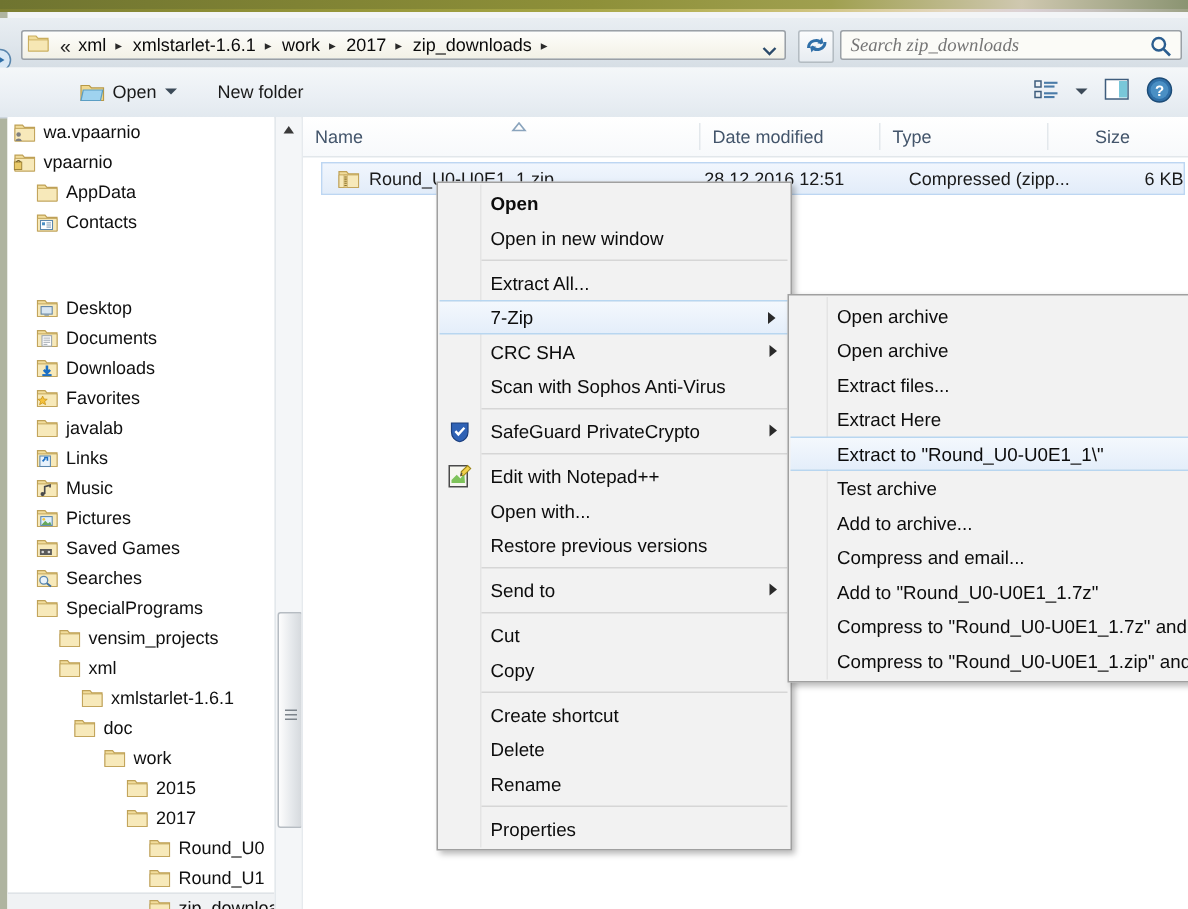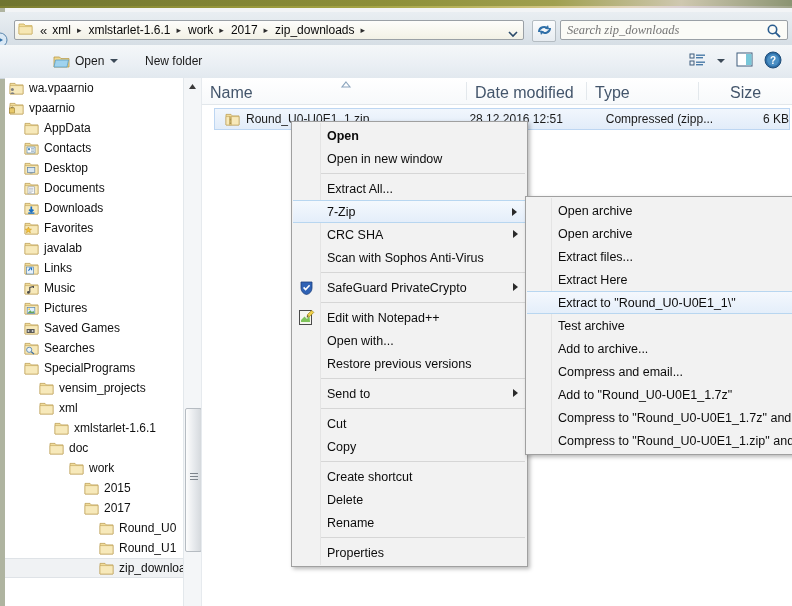--- a/index.html
+++ b/index.html
@@ -182,21 +182,21 @@
     background: #ffffff;
     border-left: 1px solid #e6eaee;
   }
   .col-head {
     position: relative; height: 26px;
     background: linear-gradient(180deg,#ffffff,#f7f9fb);
     border-bottom: 1px solid #e2e7eb;
   }
   .col {
     position: absolute; top: 6px;
-    font-size: 16px; color: #43556b;
+    font-size: 12px; color: #43556b;
     white-space: nowrap;
     padding-left: 8px;
     box-sizing: border-box;
   }
   .col-div {
     position: absolute; top: 4px; width: 1px; height: 18px;
     background: #e3e8ec;
   }
   .sort-arrow {
     position: absolute; left: 138px; top: -1px;
@@ -436,21 +436,21 @@
             <svg width="15" height="15" viewBox="0 0 15 15">
               <path d="M1 2.4 h5 l1.3 1.5 H14 V13 H1 Z" fill="#f1dc9b" stroke="#bfa157" stroke-width="0.8"></path>
               <path d="M1 4.6 H14 V13 H1 Z" fill="#f7e9ba" stroke="#bfa157" stroke-width="0.6"></path>
               <rect x="3" y="6" width="8" height="6" fill="#ffffff" stroke="#5a86ad" stroke-width="0.7"></rect>
               <rect x="4" y="7.2" width="2" height="2" fill="#4a8fc4"></rect>
               <path d="M7 7.6 h3 M7 9 h3 M7 10.4 h3" stroke="#6a8ba8" stroke-width="0.6"></path>
             </svg>
           </span>
           <span class="tree-label">Contacts</span>
         </div>
-        <div class="tree-item" style="padding-left: 19px;">
+        <div class="tree-item" style="padding-left: 19px; margin-top: 37px;">
           <span style="display: flex;">
             <svg width="15" height="15" viewBox="0 0 15 15">
               <path d="M1 2.4 h5 l1.3 1.5 H14 V13 H1 Z" fill="#f1dc9b" stroke="#bfa157" stroke-width="0.8"></path>
               <path d="M1 4.6 H14 V13 H1 Z" fill="#f7e9ba" stroke="#bfa157" stroke-width="0.6"></path>
               <rect x="3.4" y="6.4" width="7.4" height="5" fill="#d8e6f2" stroke="#5f82a3" stroke-width="0.7"></rect>
               <path d="M5.6 11.6 h3 v0.9 h-3 Z" fill="#7f93a8"></path>
             </svg>
           </span>
           <span class="tree-label">Desktop</span>
         </div>

